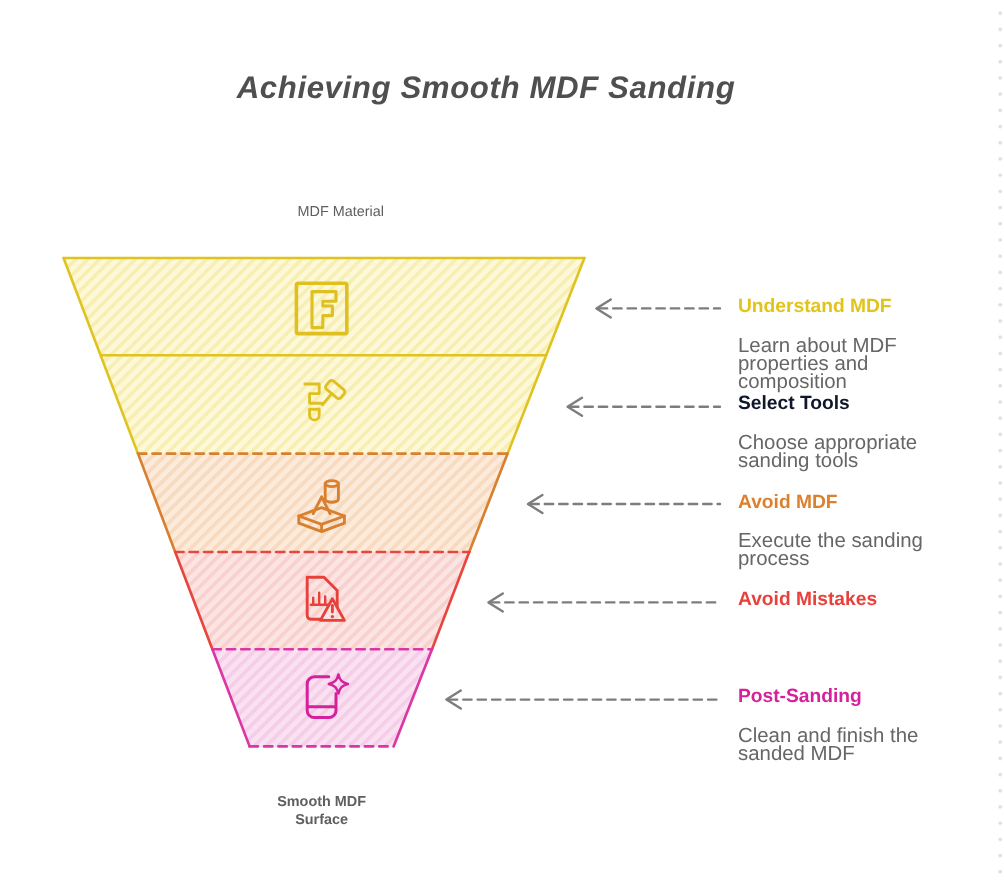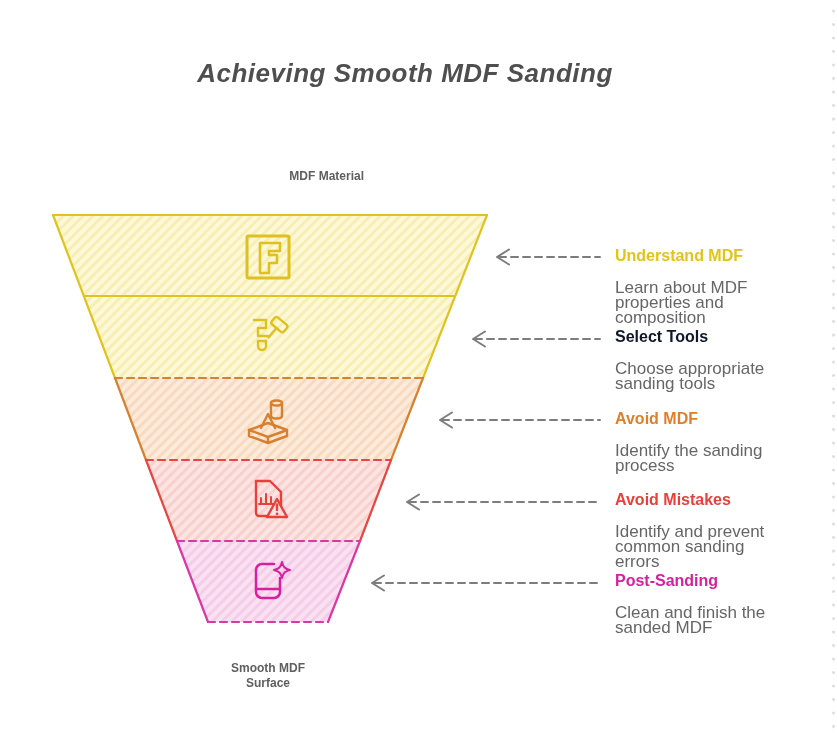--- a/index.html
+++ b/index.html
@@ -5,22 +5,22 @@
   html,body{margin:0;padding:0;background:#ffffff;}
   .canvas{
     position:relative;width:837px;height:737px;overflow:hidden;background:#ffffff;
     font-family:"Liberation Sans", sans-serif;
   }
   .title{
     position:absolute;top:58px;left:0;width:810px;text-align:center;
     font-size:26px;font-weight:700;color:#4f4f4f;letter-spacing:.5px;font-style:italic;
   }
   .top-label{
-    position:absolute;top:169px;left:204px;width:160px;text-align:right;
-    font-size:12px;font-weight:700;color:#5f5f5f;
+    position:absolute;top:169px;left:204px;width:160px;text-align:center;
+    font-size:12px;font-weight:400;color:#5f5f5f;
   }
   .bottom-label{
     position:absolute;top:661px;left:208px;width:120px;text-align:center;
     font-size:12px;font-weight:700;color:#5f5f5f;line-height:15px;
   }
   .diagram-svg{position:absolute;top:0;left:0;}
   .step{position:absolute;left:615px;width:172px;}
   .step-title{font-size:16px;font-weight:700;line-height:16px;}
   .step-desc{margin-top:16px;font-size:17px;color:#666666;line-height:15px;}
   .edge-dots{
@@ -155,26 +155,25 @@
     <div class="step-desc">Learn about MDF properties and composition</div>
   </div>
 
   <div class="step" style="top:329px">
     <div class="step-title" style="color: #0f172a;">Select Tools</div>
     <div class="step-desc">Choose appropriate sanding tools</div>
   </div>
 
   <div class="step" style="top:411px">
     <div class="step-title" style="color: rgb(221, 128, 46);">Avoid MDF</div>
-    <div class="step-desc">Identify the sanding process</div>
+    <div class="step-desc">Execute the sanding process</div>
   </div>
 
   <div class="step" style="top:492px">
     <div class="step-title" style="color: rgb(232, 64, 58);">Avoid Mistakes</div>
-    <div class="step-desc">Identify and prevent common sanding errors</div>
   </div>
 
   <div class="step" style="top:573px">
     <div class="step-title" style="color: rgb(214, 33, 156);">Post-Sanding</div>
     <div class="step-desc">Clean and finish the sanded MDF</div>
   </div>
 
   <div class="bottom-label">Smooth MDF Surface</div>
 
   <div class="edge-dots"></div>

